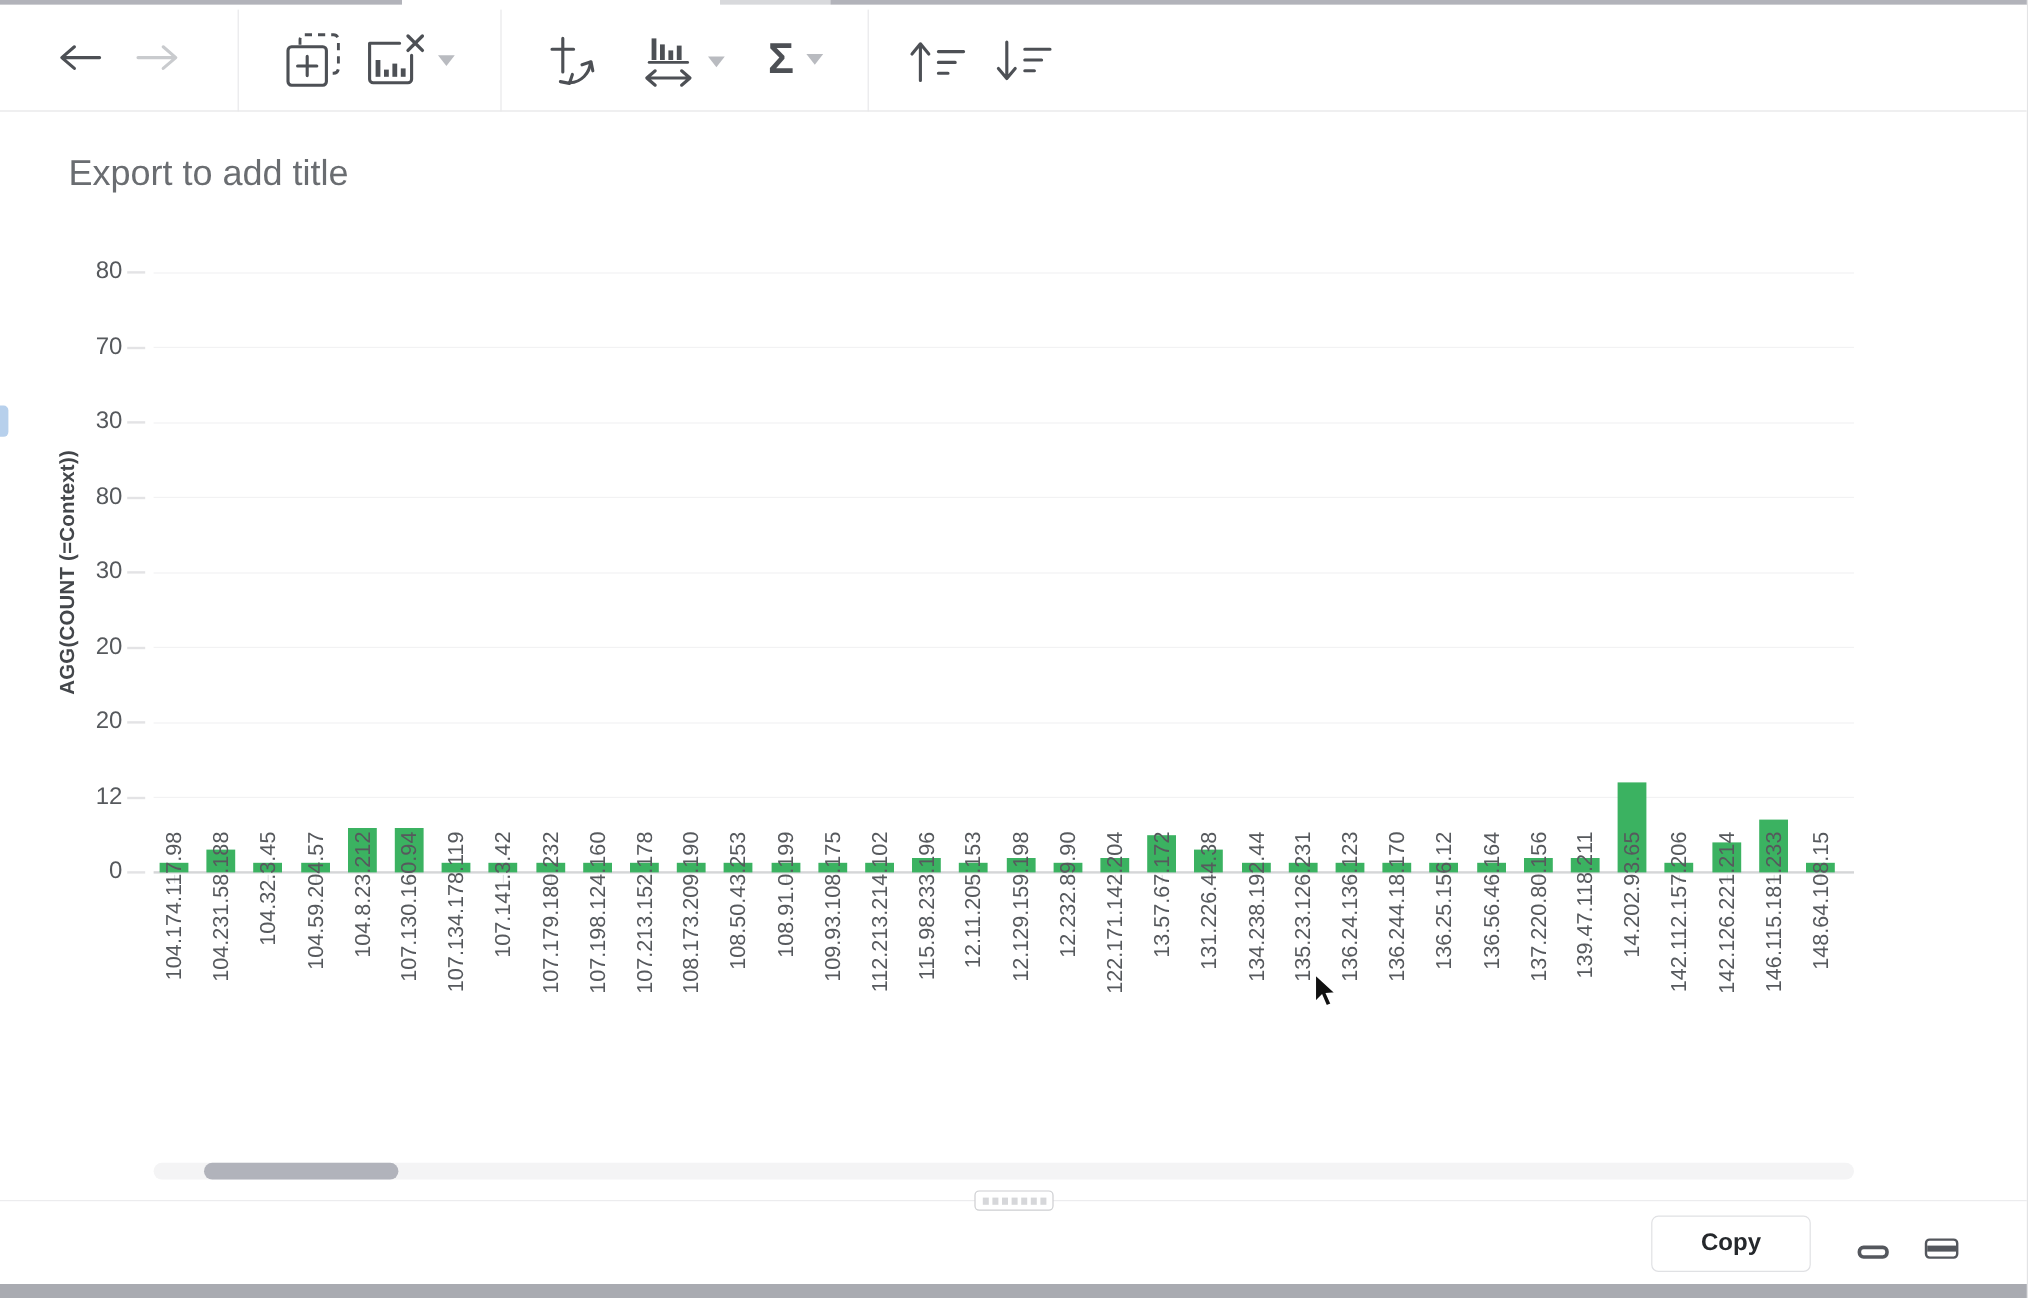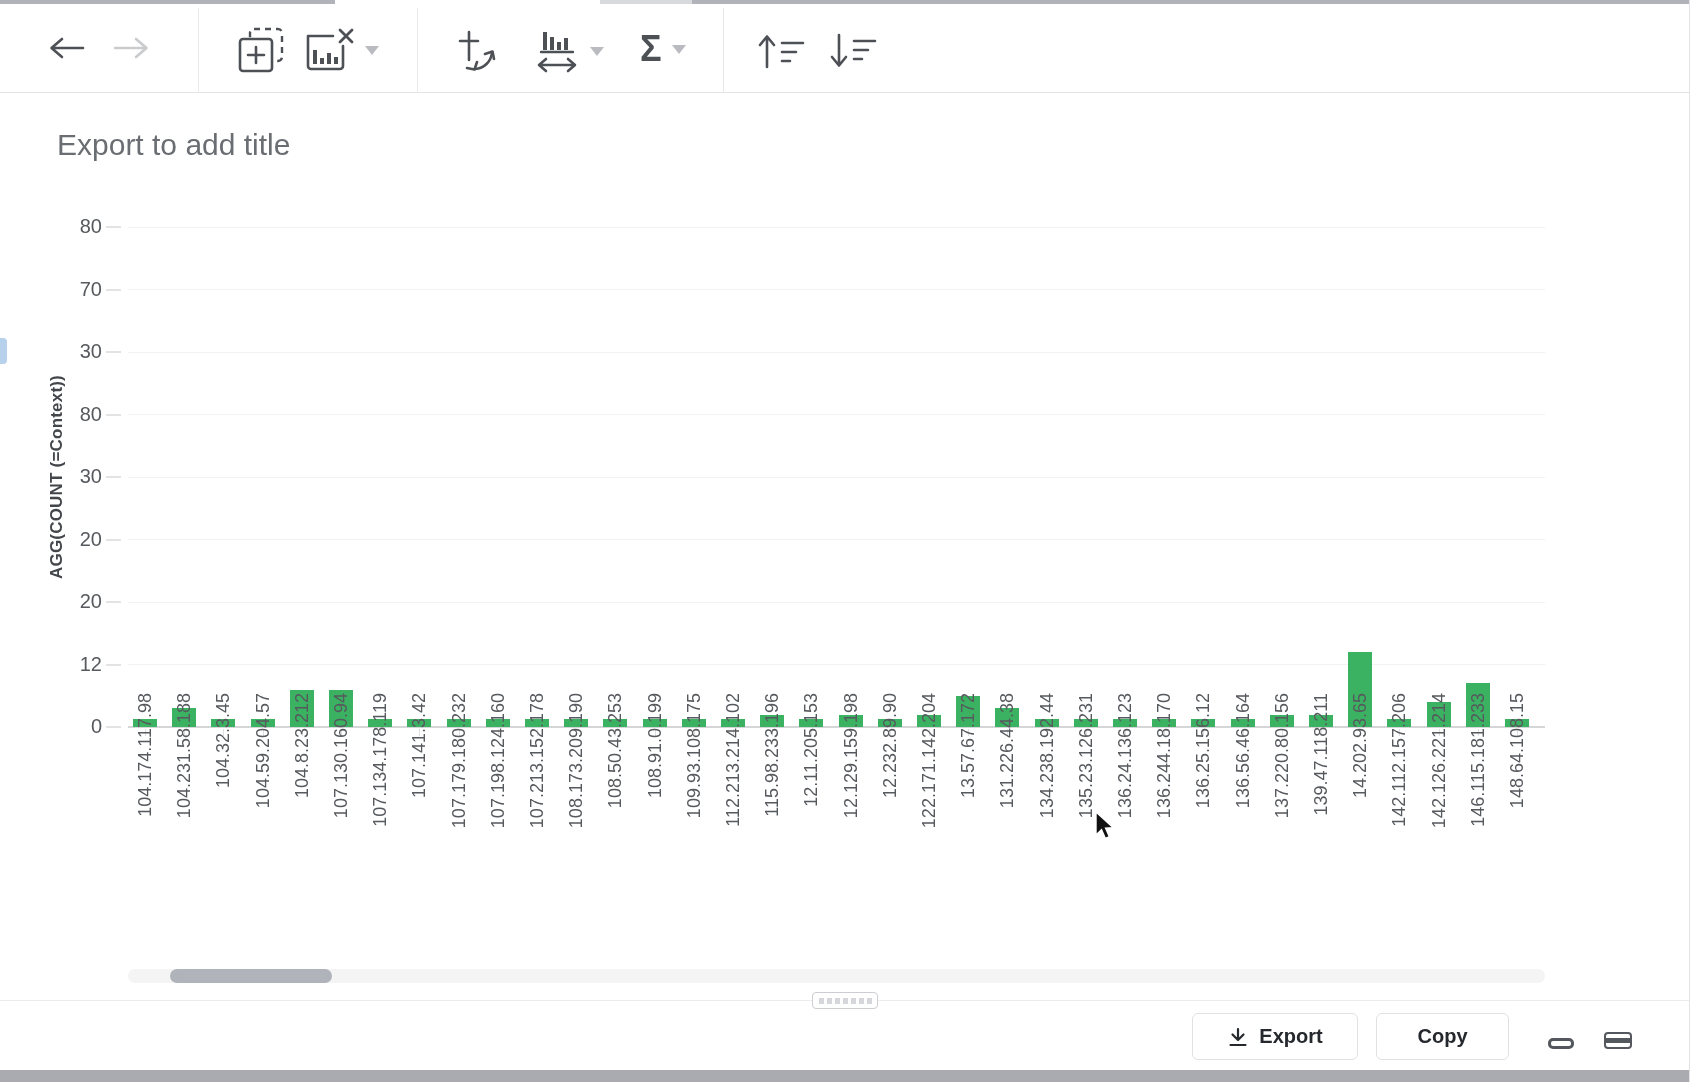--- a/index.html
+++ b/index.html
@@ -298,26 +298,20 @@
   <div class="resize-handle">
     <i></i>
       <i></i>
       <i></i>
       <i></i>
       <i></i>
       <i></i>
       <i></i>
   </div>
 
-  <button class="footer-btn export">
-    <svg width="22" height="22" viewBox="0 0 22 22">
-      <path d="M11 3 V13 M5.5 8.5 L11 14 L16.5 8.5 M3.5 19 H18.5" fill="none" stroke="#25282c" stroke-width="2.2" stroke-linecap="round" stroke-linejoin="round"></path>
-    </svg>
-    <span>Export</span>
-  </button>
   <button class="footer-btn copy">
     <span>Copy</span>
   </button>
 
   <button class="win-icon pill-icon"></button>
   <button class="win-icon window-icon"></button>
 
   <div class="bottom-strip"></div>
   <div class="blue-sliver"></div>
 

